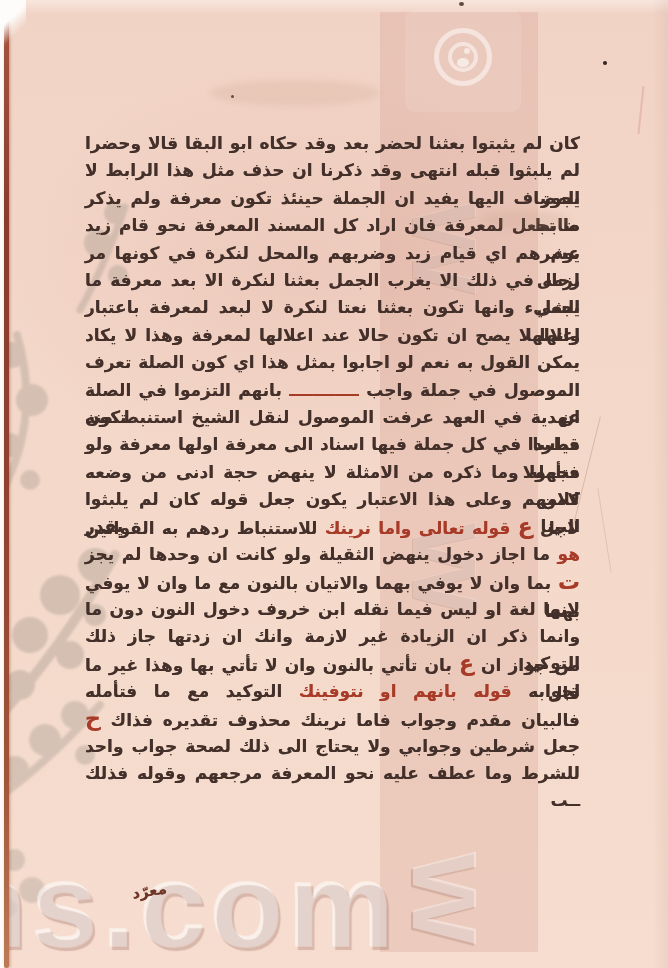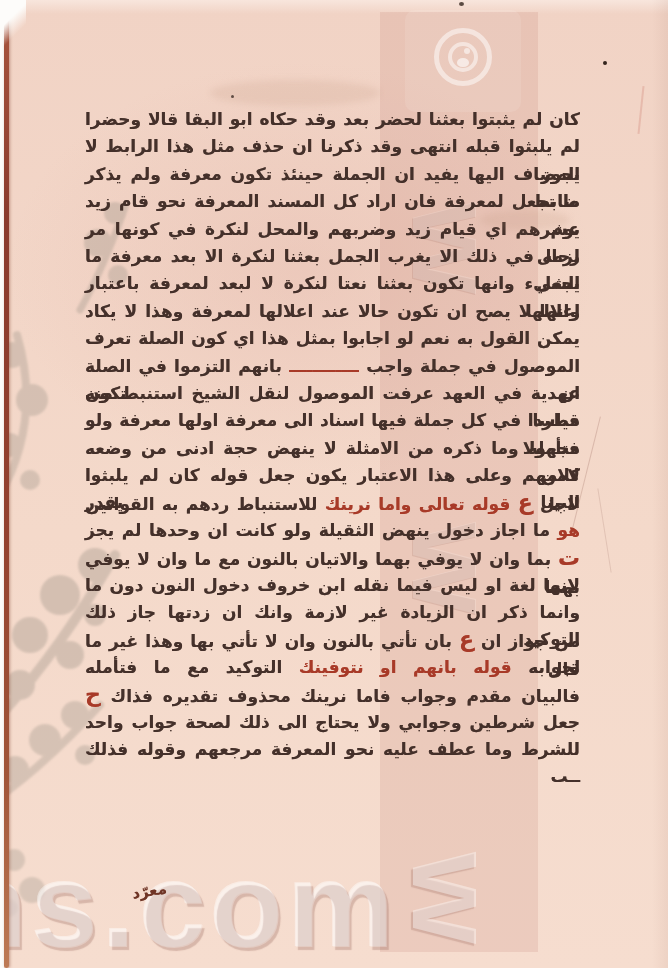--- a/index.html
+++ b/index.html
@@ -37,21 +37,21 @@
   .wv1{top:360px;}
   .wv2{top:690px;color:rgba(255,255,255,0.40);text-shadow:2px 2px 1px rgba(150,100,88,0.28);}
   
   .wm-site{
     left:-46px;top:836px;font-family:"Liberation Sans",sans-serif;font-weight:bold;
     font-size:120px;letter-spacing:4px;color:rgba(255,255,255,0.28);
     text-shadow:2px 3px 1px rgba(146,96,85,0.30), -1px -1px 0 rgba(255,255,255,0.45);
     white-space:nowrap;
   }
   
-  .textblock{position:absolute;left:85px;right:88px;top:106px;direction:rtl;}
+  .textblock{position:absolute;left:85px;right:88px;top:130px;direction:rtl;}
   .line{
     height:27.4px;line-height:27.4px;font-size:17px;font-weight:bold;color:#44302a;
     text-align:justify;text-align-last:justify;
     text-shadow:0 0 0.5px rgba(68,48,42,0.6);
   }
   .seg.red{color:#a83a28;text-shadow:0 0 0.5px rgba(168,58,40,0.55);}
   .seg.big{font-size:22px;}
   .catchword{
     position:absolute;left:132px;top:882px;font-size:15px;font-weight:bold;color:#6f3526;
     transform:rotate(-9deg);direction:rtl;text-shadow:0 0 0.5px rgba(111,53,38,0.6);

